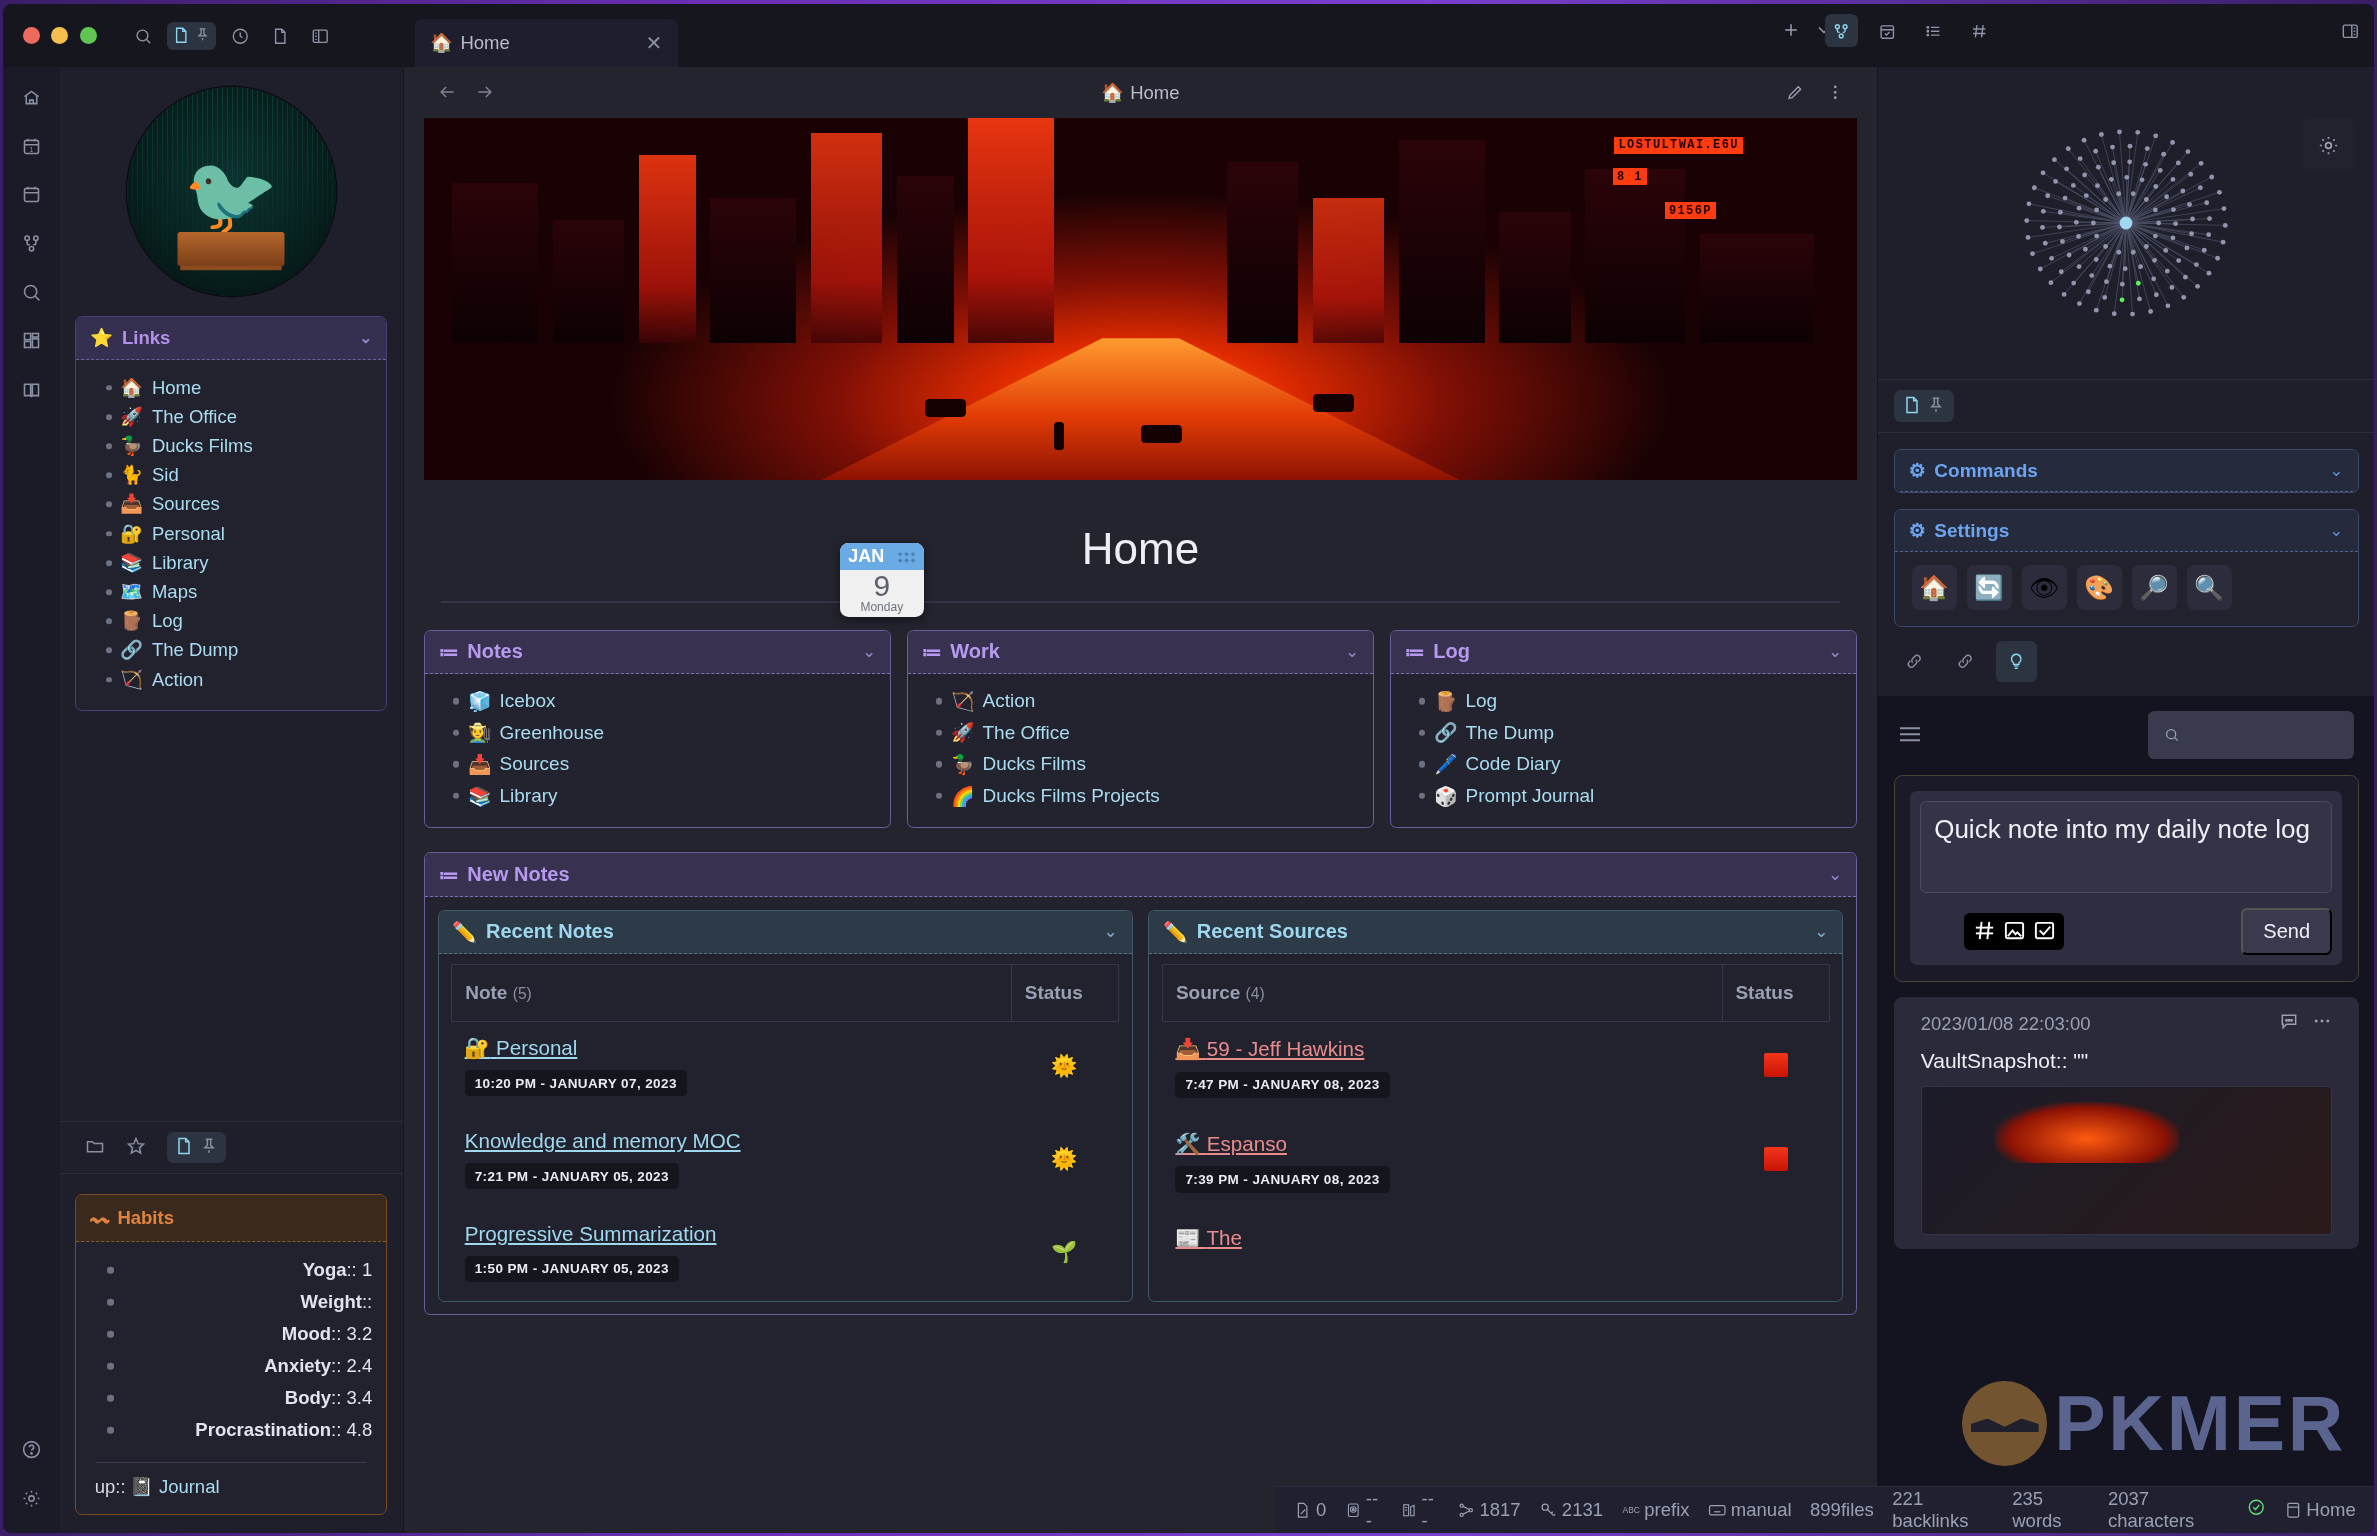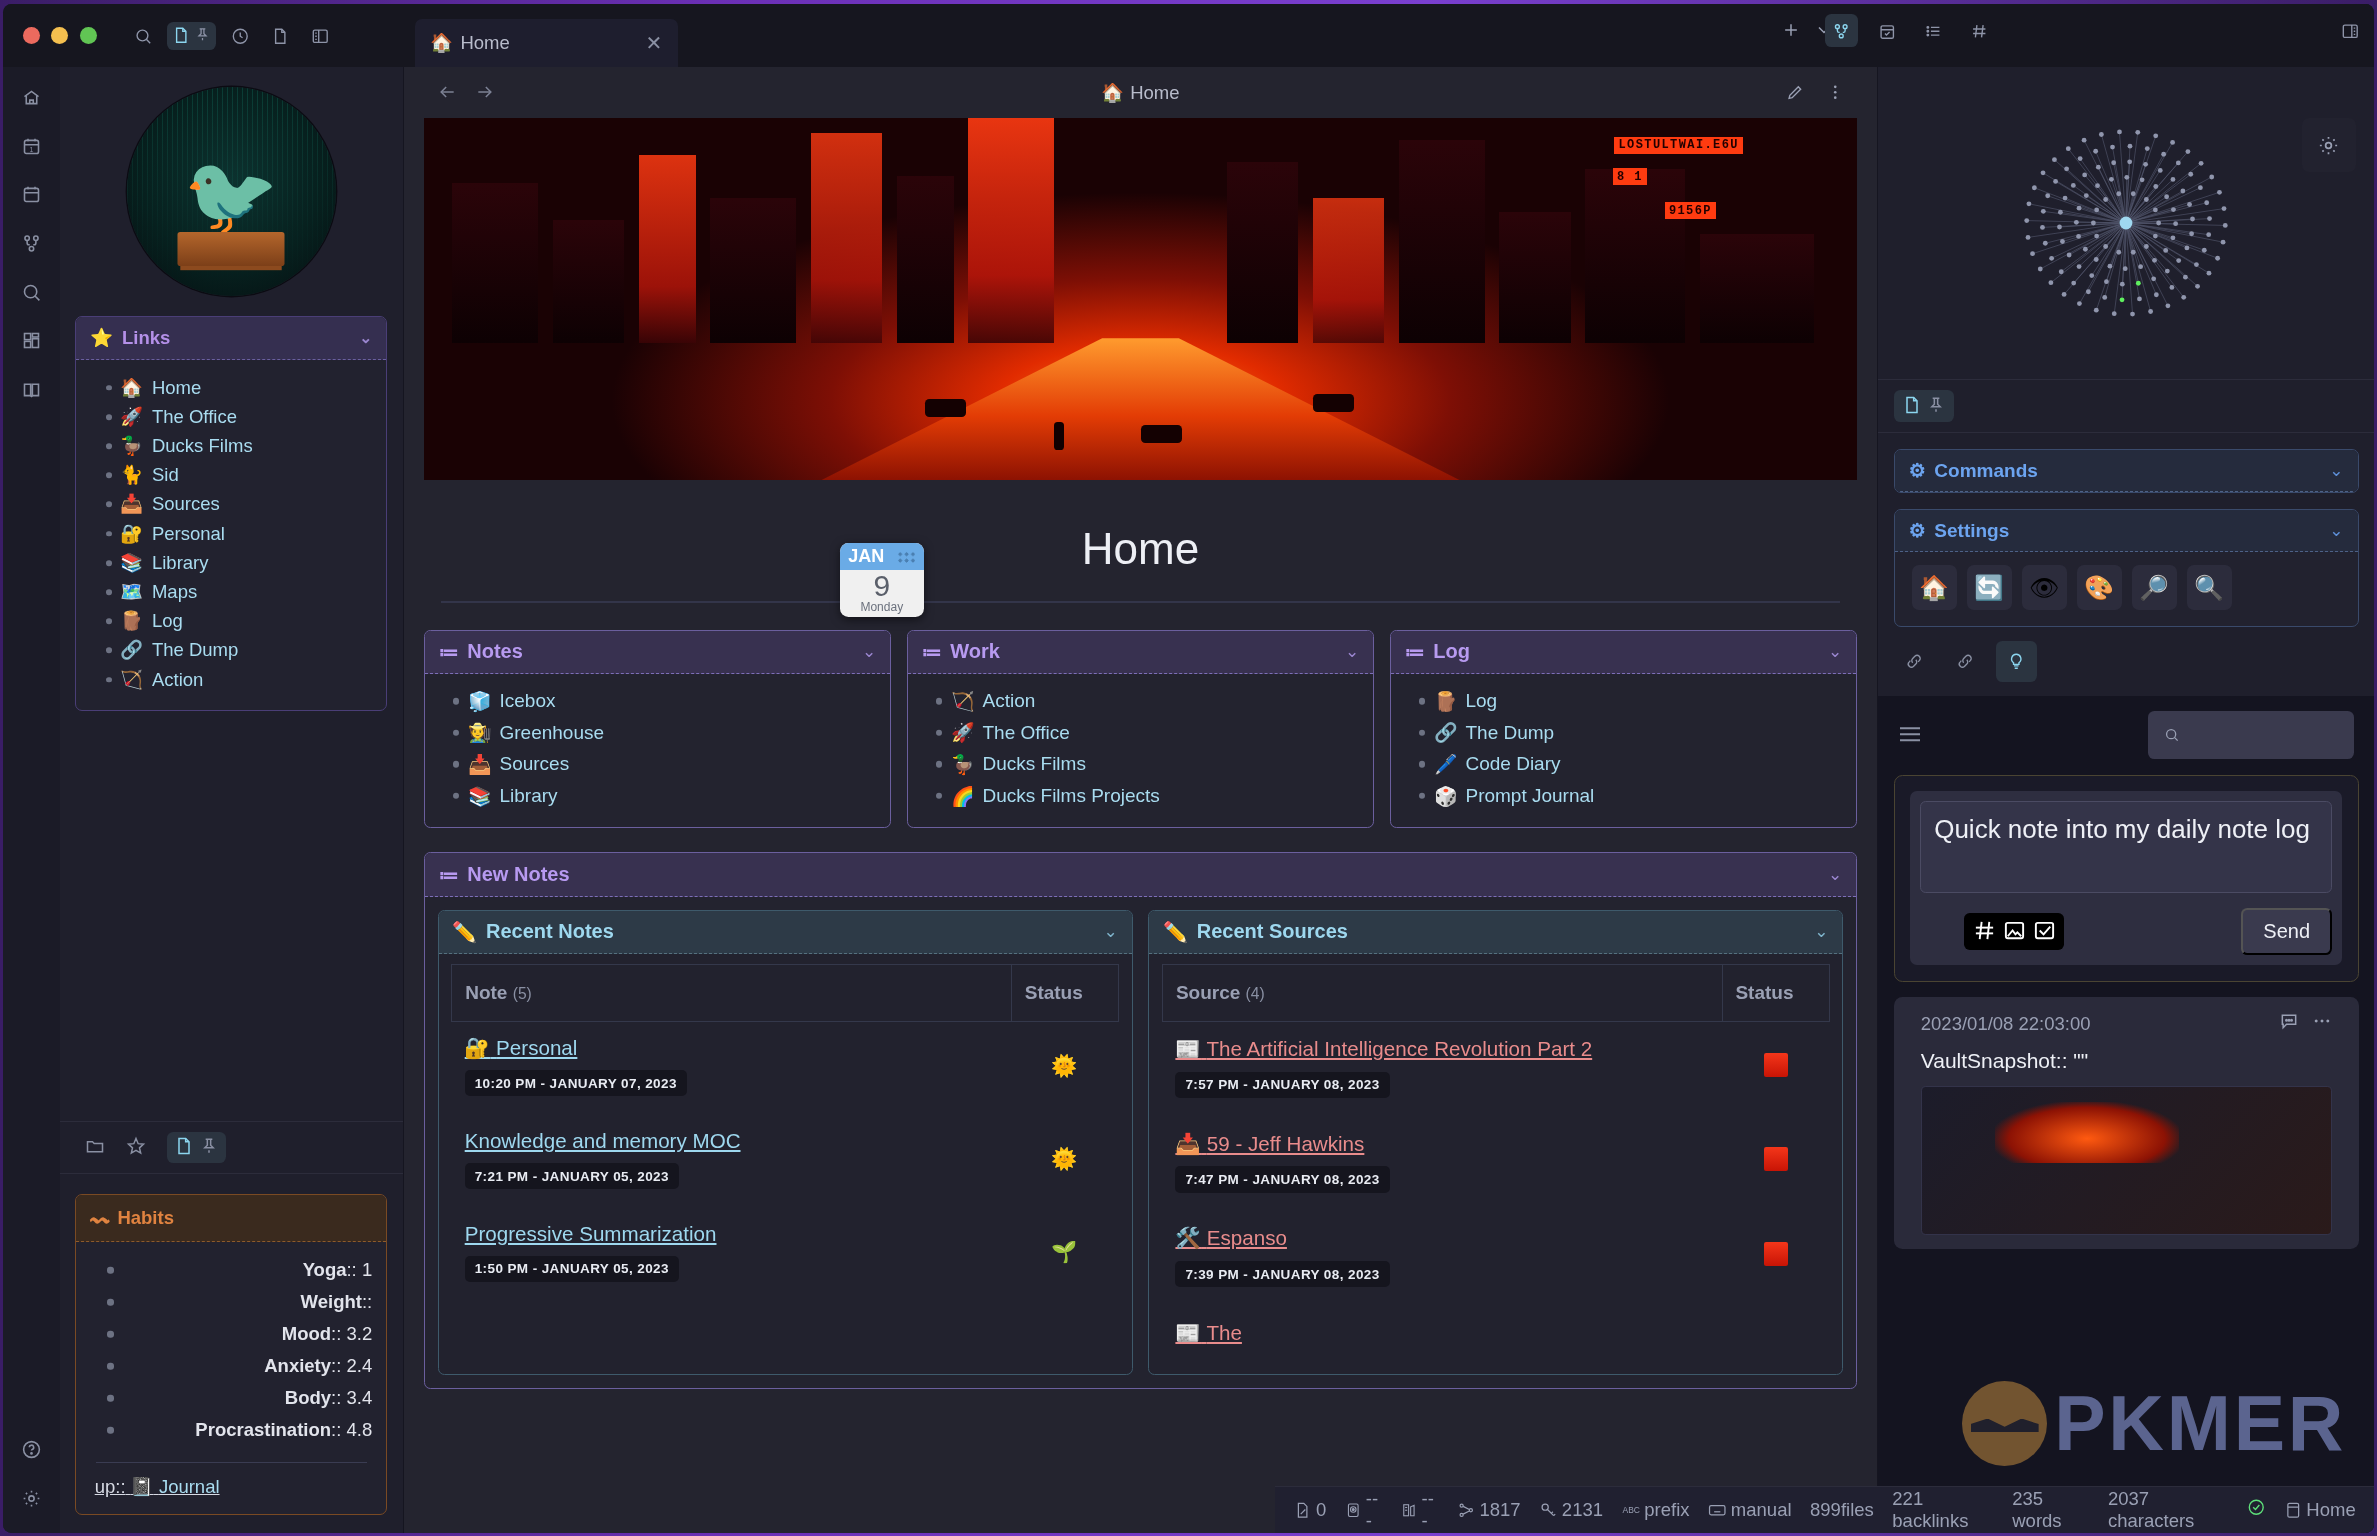--- a/index.html
+++ b/index.html
@@ -148,21 +148,21 @@
   ul.habitlist { list-style:none;text-align:right; }
   ul.habitlist li {
     font-size:18.5px; color:#e2e4ec; padding:5px 0 5px 31px; position:relative;
   }
   ul.habitlist li::before {
     content:""; position:absolute; left:17px; top:50%;
     width:6.4px;height:6.4px;border-radius:50%;background:#6d7283; transform:translateY(-50%);
   }
   ul.habitlist li b { font-weight:bold; }
   .hr-soft { height:1.4px; background:#3a3c52; margin:15.6px 5.7px 12.8px 5.7px; }
-  .upline { font-size:18.5px; color:#d7dae4; padding-left:4.3px;text-decoration:underline; }
+  .upline { font-size:18.5px; color:#d7dae4; padding-left:4.3px; }
   .upline a { color:#a9dcf0; text-decoration:none; }
   #bm-icons {
     border-top:0.7px solid #2c2c3b; border-bottom:0.7px solid #2c2c3b;
     display:flex; align-items:center; gap:21px; padding:10px 25.6px;
     color:#8a90a3;
   }
   #bm-icons svg { width:20px;height:20px; }
   #bm-icons .pairbtn {
     display:flex; align-items:center; gap:4.3px;
     background:#2b3440; border-radius:6.4px; padding:4.3px 7px;
@@ -935,27 +935,20 @@
                   <thead>
                     <tr>
                       <th>
                         <span>Source</span>
                         <span class="cnt">(4)</span>
                       </th>
                       <th class="status">Status</th>
                     </tr>
                   </thead>
                   <tbody>
-                    <tr>
-                      <td>
-                        <a class="srclink" href="#"><span>📰</span> <span>The Artificial Intelligence Revolution Part 2</span></a>
-                        <span class="stamp">7:57 PM - JANUARY 08, 2023</span>
-                      </td>
-                      <td class="statuscell"><span class="redsq"></span></td>
-                    </tr>
                     <tr>
                       <td>
                         <a class="srclink" href="#"><span>📥</span> <span>59 - Jeff Hawkins</span></a>
                         <span class="stamp">7:47 PM - JANUARY 08, 2023</span>
                       </td>
                       <td class="statuscell"><span class="redsq"></span></td>
                     </tr>
                     <tr>
                       <td>
                         <a class="srclink" href="#"><span>🛠️</span> <span>Espanso</span></a>

